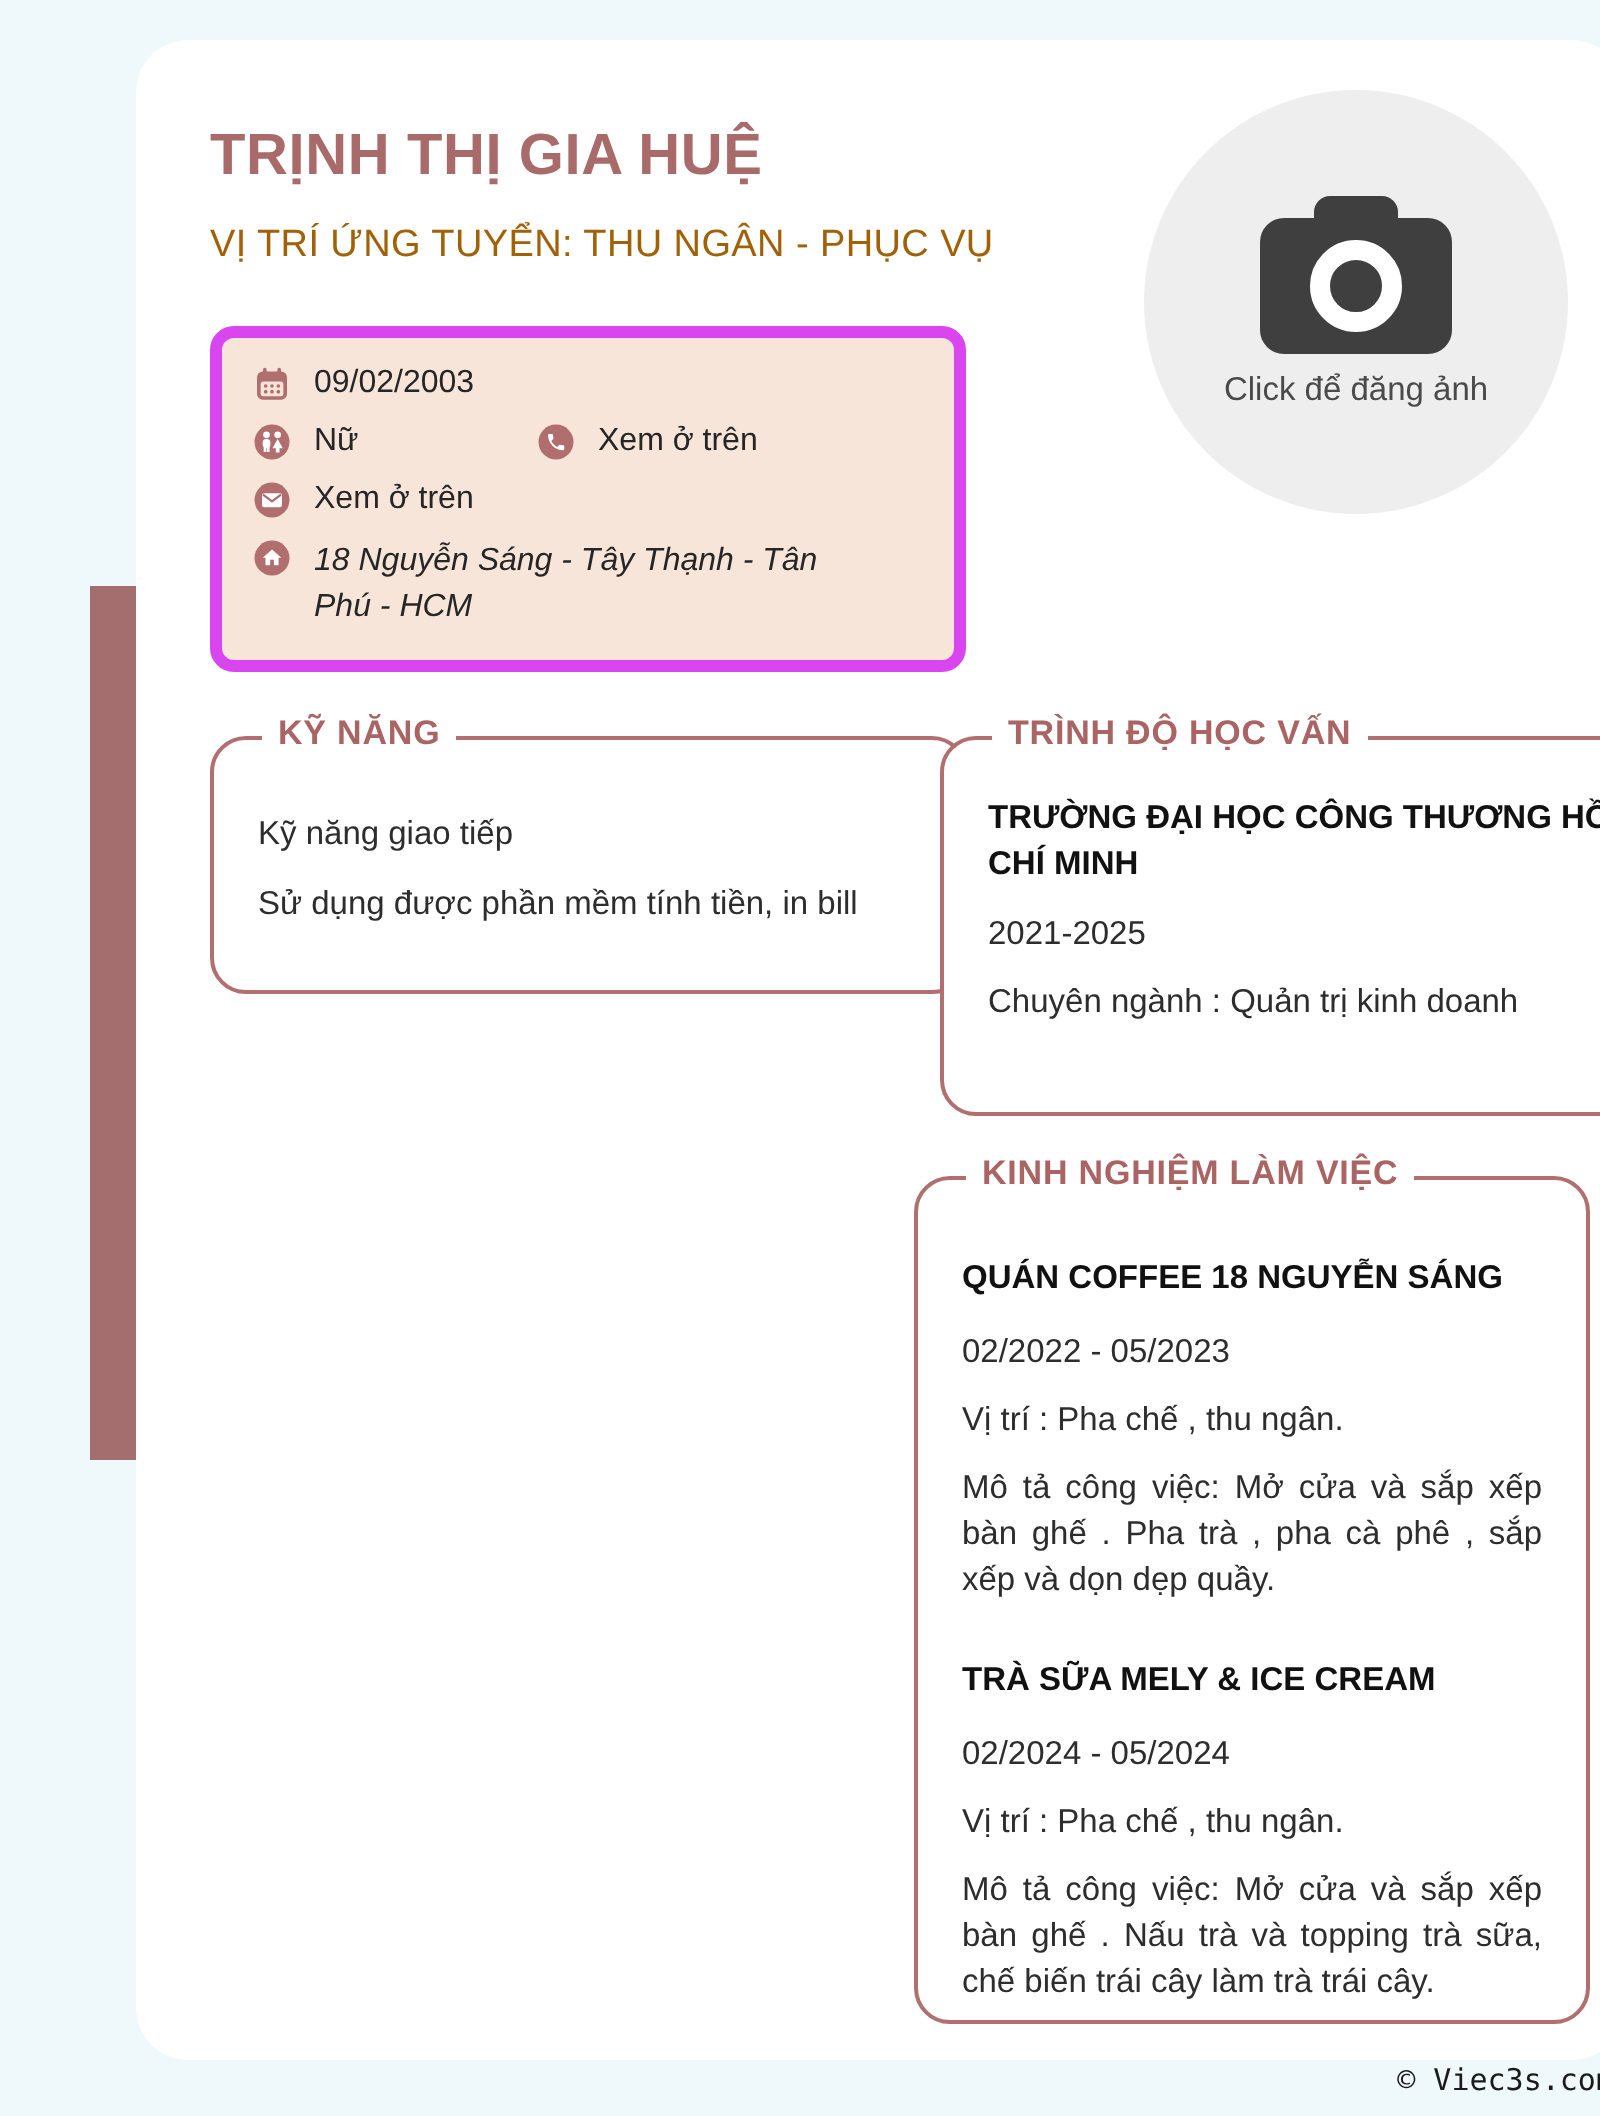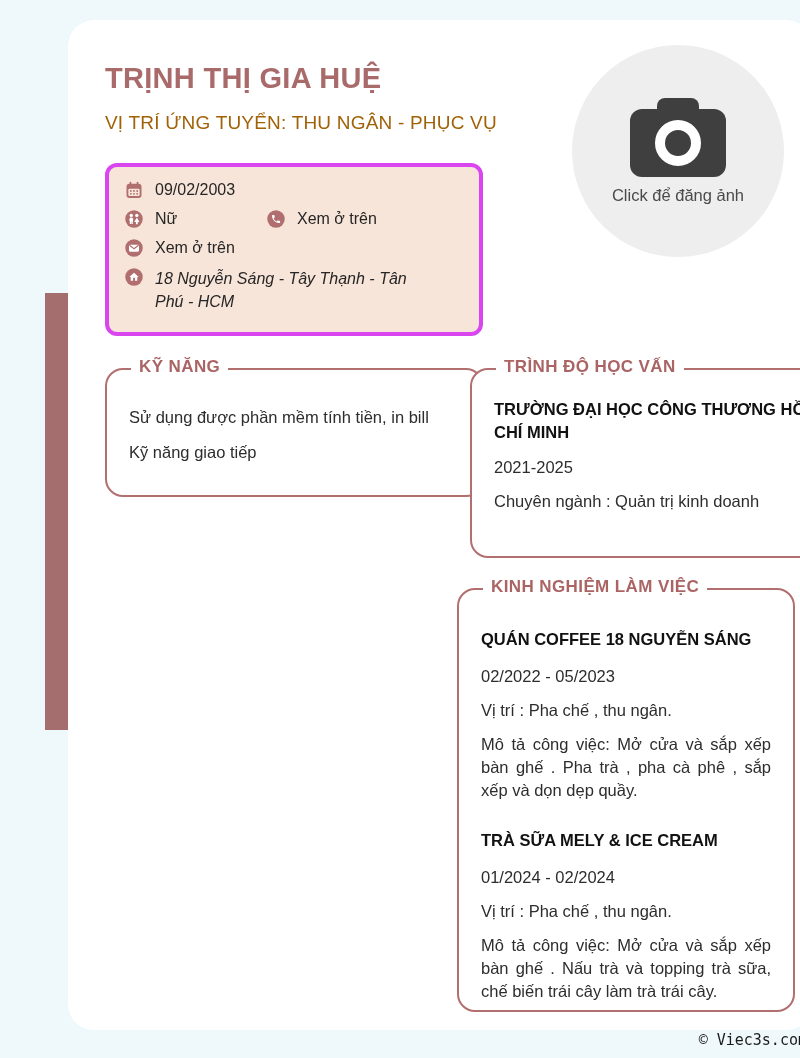--- a/index.html
+++ b/index.html
@@ -26,21 +26,21 @@
 
   .photo {
     position:absolute; left:504px; top:25px; width:212px; height:212px;
     border-radius:50%; background:#eeeeee; cursor:pointer;
     display:flex; flex-direction:column; align-items:center; justify-content:center;
   }
   .photo-label { font-size:16.5px; color:#4a4a4a; margin-top:6px; }
 
   .contact {
     position:absolute; left:37px; top:143px; width:378px; height:173px;
-    box-sizing:border-box; background:#f8e5d9; border:4px solid #d946ef;
+    box-sizing:border-box; background:#f8e5d9; border:6px solid #d946ef;
     border-radius:12px; padding:13px 15px;
   }
   .crow { display:flex; align-items:center; margin-bottom:9px; font-size:16px; color:#262626; }
   .crow.wrap-row { align-items:flex-start; margin-bottom:0;font-style:italic; }
   .ic { width:20px; height:20px; margin-right:11px; flex:none; }
   .gender-cell { width:142px; display:flex; align-items:center; }
   .phone-cell  { display:flex; align-items:center; }
   .addr-text { line-height:23px; max-width:262px; }
 
   .section {
@@ -150,22 +150,22 @@
           <circle cx="12" cy="12" r="10.5" fill="#b06e6e"></circle>
           <path transform="translate(5.3,5.2) scale(0.56)" fill="#ffffff" d="M10 20v-6h4v6h5v-8h3L12 3 2 12h3v8z"></path>
         </svg>
         <span class="addr-text">18 Nguyễn Sáng - Tây Thạnh - Tân Phú - HCM</span>
       </div>
     </div>
 
     <div class="section sec-skills">
       <div class="sec-title">KỸ NĂNG</div>
       <div class="sec-body">
+        <p class="skill-item">Kỹ năng giao tiếp</p>
         <p class="skill-item">Sử dụng được phần mềm tính tiền, in bill</p>
-        <p class="skill-item">Kỹ năng giao tiếp</p>
       </div>
     </div>
 
     <div class="section sec-education">
       <div class="sec-title">TRÌNH ĐỘ HỌC VẤN</div>
       <div class="sec-body">
         <p class="edu-school">TRƯỜNG ĐẠI HỌC CÔNG THƯƠNG HỒ CHÍ MINH</p>
         <p class="para">2021-2025</p>
         <p class="para">Chuyên ngành : Quản trị kinh doanh</p>
       </div>
@@ -175,21 +175,21 @@
       <div class="sec-title">KINH NGHIỆM LÀM VIỆC</div>
       <div class="sec-body">
         <div class="job">
           <p class="job-company">QUÁN COFFEE 18 NGUYỄN SÁNG</p>
           <p class="para">02/2022 - 05/2023</p>
           <p class="para">Vị trí : Pha chế , thu ngân.</p>
           <p class="job-desc">Mô tả công việc: Mở cửa và sắp xếp bàn ghế . Pha trà , pha cà phê , sắp xếp và dọn dẹp quầy.</p>
         </div>
         <div class="job">
           <p class="job-company">TRÀ SỮA MELY &amp; ICE CREAM</p>
-          <p class="para">01/2024 - 02/2024</p>
+          <p class="para">02/2024 - 05/2024</p>
           <p class="para">Vị trí : Pha chế , thu ngân.</p>
           <p class="job-desc">Mô tả công việc: Mở cửa và sắp xếp bàn ghế . Nấu trà và topping trà sữa, chế biến trái cây làm trà trái cây.</p>
         </div>
       </div>
     </div>
 
   </div>
 
   <div class="footer">© Viec3s.com</div>
 </div>

